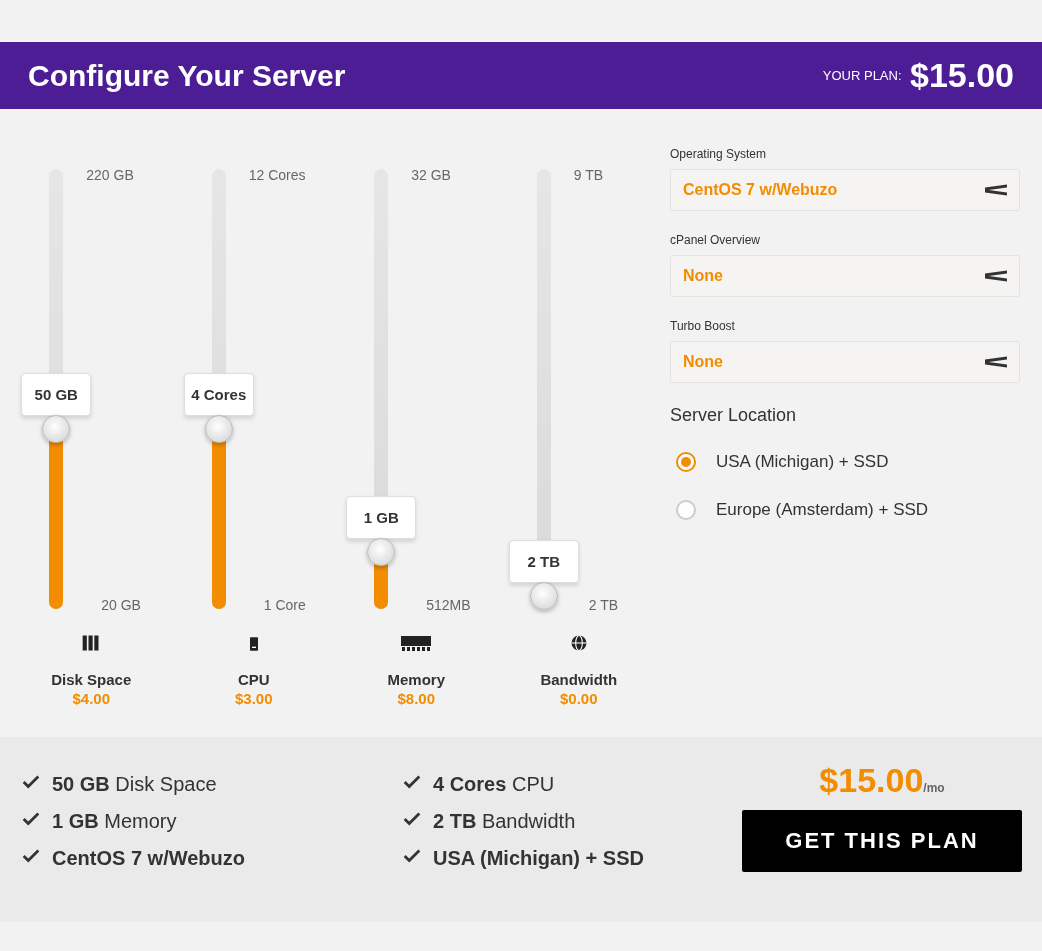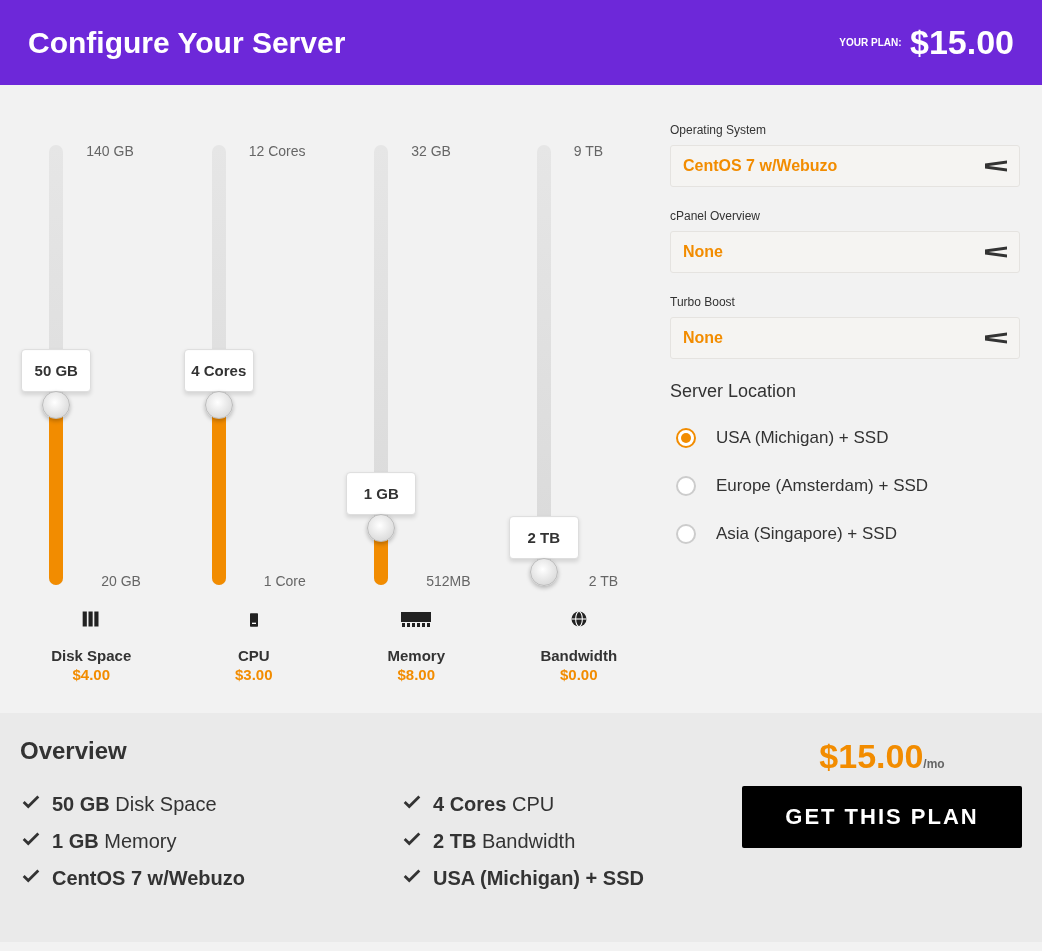--- a/index.html
+++ b/index.html
@@ -1,20 +1,20 @@
 <!DOCTYPE html>
 <html><head>
 <meta charset="utf-8">
 <style>
   * { box-sizing: border-box; margin: 0; padding: 0; }
   body { font-family: "Segoe UI", "Helvetica Neue", Arial, sans-serif; background: #f2f2f2; color: #333; width: 1042px; }
-  .header { background: #6d28d9; color: #fff; padding: 23px 28px; display: flex; align-items: center; justify-content: space-between; }
+  .header { background: #4c1d95; color: #fff; padding: 14px 28px; display: flex; align-items: center; justify-content: space-between; margin-top: 42px; }
   .header h1 { font-size: 30px; font-weight: 700; }
   .plan-box { text-align: right; }
-  .plan-label { font-size: 10px; font-weight: 700; vertical-align: middle; }
+  .plan-label { font-size: 13px; font-weight: 400; vertical-align: middle; }
   .plan-price { font-size: 34px; font-weight: 800; vertical-align: middle; margin-left: 4px; }
 
   .main { display: flex; }
   .sliders { flex: 0 0 670px; padding: 60px 10px 30px 10px; display: flex; justify-content: space-around; }
   .slider-col { width: 150px; display: flex; flex-direction: column; align-items: center; }
 
   .slider-wrap { height: 440px; display: flex; align-items: flex-start; }
   .slider-track-wrap { width: 60px; display: flex; flex-direction: column; align-items: center; position: relative; height: 440px; }
   .track-bg { position: absolute; top: 0; bottom: 0; left: 50%; transform: translateX(-50%); width: 14px; background: linear-gradient(180deg,#e6e6e6,#d9d9d9); border-radius: 7px; }
   .track-fill { position: absolute; bottom: 0; left: 50%; transform: translateX(-50%); width: 14px; background: #f28c00; border-radius: 0 0 7px 7px; }
@@ -73,21 +73,21 @@
   <div class="sliders" id="sliders">
       <div class="slider-col">
     <div class="slider-wrap">
       <div class="slider-track-wrap">
         <div class="track-bg"></div>
         <div class="track-fill" style="height:180.39999999999998px"></div>
         <div class="slider-bubble" style="top:259.6px">50 GB</div>
         <div class="slider-handle" style="top:259.6px"></div>
       </div>
       <div class="slider-labels-side">
-        <div class="slider-max">140 GB</div>
+        <div class="slider-max">220 GB</div>
         <div class="slider-min">20 GB</div>
       </div>
     </div>
     <div class="slider-icon"><svg viewBox="0 0 24 24" width="24" height="20">
             <rect x="2" y="3" width="5" height="18" fill="#222"></rect>
             <rect x="9" y="3" width="5" height="18" fill="#222"></rect>
             <rect x="16" y="3" width="5" height="18" fill="#222"></rect>
           </svg></div>
     <div class="slider-title">Disk Space</div>
     <div class="slider-price">$4.00</div>
@@ -191,31 +191,26 @@
     <div class="field-label" style="margin-top:14px;font-size:18px;">Server Location</div>
     <div class="radio-list" id="radios">
         <div class="radio-item selected">
           <span class="radio-dot"></span>
           <span>USA (Michigan) + SSD</span>
         </div>
         <div class="radio-item">
           <span class="radio-dot"></span>
           <span>Europe (Amsterdam) + SSD</span>
         </div>
-        <div class="radio-item">
-          <span class="radio-dot"></span>
-          <span>Asia (Singapore) + SSD</span>
-        </div>
       </div>
   </div>
 </div>
 
 <div class="overview">
   <div class="ov-left">
-    <div class="ov-title">Overview</div>
     <div class="ov-cols">
       <div class="ov-col" id="ovc1">
           <div class="ov-line">
             <span><svg class="check" viewBox="0 0 24 24">
                 <path d="M4 12l5 5L20 6" fill="none" stroke="#333" stroke-width="3"></path>
               </svg></span>
             <span><span class="b">50 GB</span> Disk Space</span>
           </div>
           <div class="ov-line">
             <span><svg class="check" viewBox="0 0 24 24">

